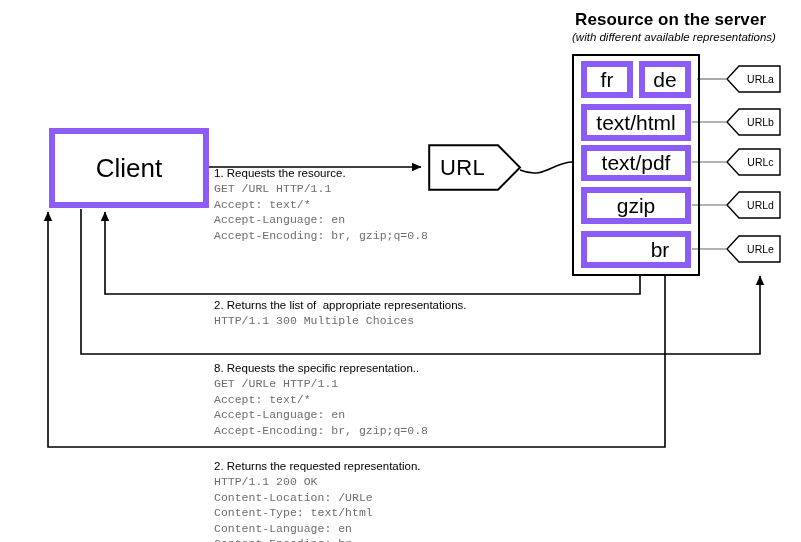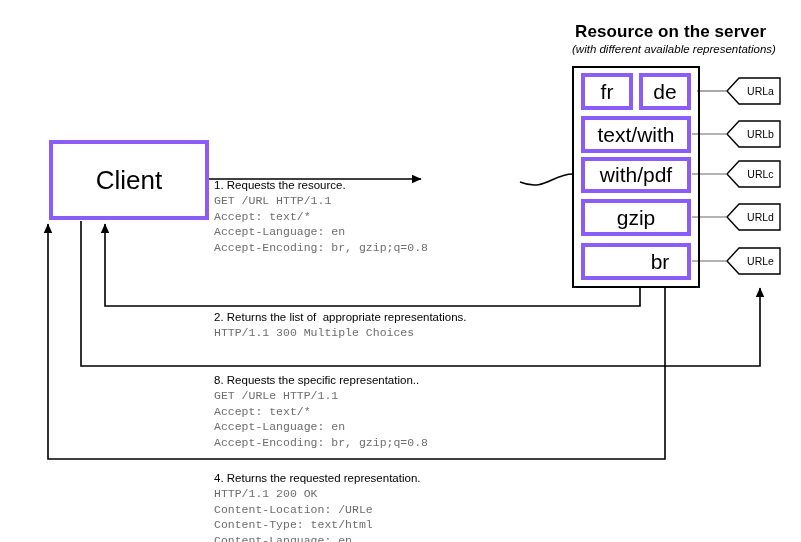--- a/index.html
+++ b/index.html
@@ -1,20 +1,20 @@
 <!DOCTYPE html>
 <html><head>
 <meta charset="utf-8">
 <style>
   html,body{margin:0;padding:0;background:#ffffff;}
   body{
     width:801px;height:542px;position:relative;overflow:hidden;
     font-family:"Liberation Sans", sans-serif;color:#000000;
   }
-  #canvas{position:absolute;left:0;top:16px;width:801px;height:504px;}
+  #canvas{position:absolute;left:0;top:4px;width:801px;height:504px;}
   svg.layer{position:absolute;left:0;top:0;width:801px;height:542px;pointer-events:none;}
 
   
   .step{position:absolute;}
   .step-title{
     font-family:"Liberation Sans", sans-serif;
     font-size:11.5px;color:#000;white-space:pre;line-height:15px;
   }
   .step-code{
     font-family:"Liberation Mono", monospace;
@@ -25,21 +25,21 @@
   .srv-title{
     position:absolute;font-size:17px;font-weight:bold;color:#000;
     white-space:nowrap;letter-spacing:.1px;
   }
   .srv-sub{
     position:absolute;font-size:11.5px;font-style:italic;color:#000;
     white-space:nowrap;
   }
 
   
-  .box{position:absolute;border:4px solid #8b5cf6;background:#fff;box-sizing:border-box;
+  .box{position:absolute;border:6px solid #8b5cf6;background:#fff;box-sizing:border-box;
        display:flex;align-items:center;justify-content:center;}
   .client-box{font-size:26px;color:#000;}
   .rep{font-size:21px;color:#000;}
   .rep-sm{font-size:21px;color:#000;}
   .server-frame{position:absolute;border:2px solid #000;box-sizing:border-box;background:transparent;}
 
   
   .penta{position:absolute;}
   .penta svg{display:block;overflow:visible;}
   .penta .cap{
@@ -83,24 +83,24 @@
   <div class="srv-title" style="left:575px;top:6px;">Resource on the server</div>
   <div class="srv-sub" style="left:572px;top:27px;">(with different available representations)</div>
 
   <div class="box rep-sm" style="left:581px;top:57px;width:52px;height:37px;">
     <span>fr</span>
   </div>
   <div class="box rep-sm" style="left:639px;top:57px;width:52px;height:37px;">
     <span>de</span>
   </div>
   <div class="box rep" style="left:581px;top:100px;width:110px;height:37px;">
-    <span>text/with</span>
+    <span>text/html</span>
   </div>
   <div class="box rep" style="left:581px;top:141px;width:110px;height:36px;">
-    <span>with/pdf</span>
+    <span>text/pdf</span>
   </div>
   <div class="box rep" style="left:581px;top:183px;width:110px;height:37px;justify-content:center;">
     <span>gzip</span>
   </div>
   <div class="box rep" style="left:581px;top:227px;width:110px;height:37px;padding-left:48px;">
     <span>br</span>
   </div>
 
   <div class="penta" style="left:726px;top:61px;width:55px;height:28px;">
     <svg width="55" height="28" viewBox="0 0 55 28">
@@ -140,20 +140,28 @@
 
   <div class="penta" style="left:726px;top:231px;width:55px;height:28px;">
     <svg width="55" height="28" viewBox="0 0 55 28">
       <path d="M13,1 L54,1 L54,27 L13,27 L1,14 Z" fill="#fff" stroke="#000" stroke-width="1.4"></path>
     </svg>
     <div class="cap">
         <span>URLe</span>
       </div>
   </div>
 
+  <div class="penta url-big" style="left:428px;top:140px;width:94px;height:47px;">
+    <svg width="94" height="47" viewBox="0 0 94 47">
+      <path d="M1.2,1.2 L70,1.2 L92,23.5 L70,45.8 L1.2,45.8 Z" fill="#fff" stroke="#000" stroke-width="2"></path>
+    </svg>
+    <div class="cap" style="justify-content:flex-start;padding-left:12px;">
+      <span>URL</span>
+    </div>
+  </div>
 
   <div class="box client-box" style="left:33px;top:124px;width:160px;height:80px;margin-left:16px;">
     <span>Client</span>
   </div>
 
   <div class="step" style="left:214px;top:162px;">
     <div class="step-title">1. Requests the resource.</div>
     <div class="step-code">GET /URL HTTP/1.1
 Accept: text/*
 Accept-Language: en
@@ -167,21 +175,21 @@
 
   <div class="step" style="left:214px;top:357px;">
     <div class="step-title">8. Requests the specific representation..</div>
     <div class="step-code">GET /URLe HTTP/1.1
 Accept: text/*
 Accept-Language: en
 Accept-Encoding: br, gzip;q=0.8</div>
   </div>
 
   <div class="step" style="left:214px;top:455px;">
-    <div class="step-title">4. Returns the requested representation.</div>
+    <div class="step-title">2. Returns the requested representation.</div>
     <div class="step-code">HTTP/1.1 200 OK
 Content-Location: /URLe
 Content-Type: text/html
 Content-Language: en
 Content-Encoding: br</div>
   </div>
 
 </div>
 
 </body></html>

